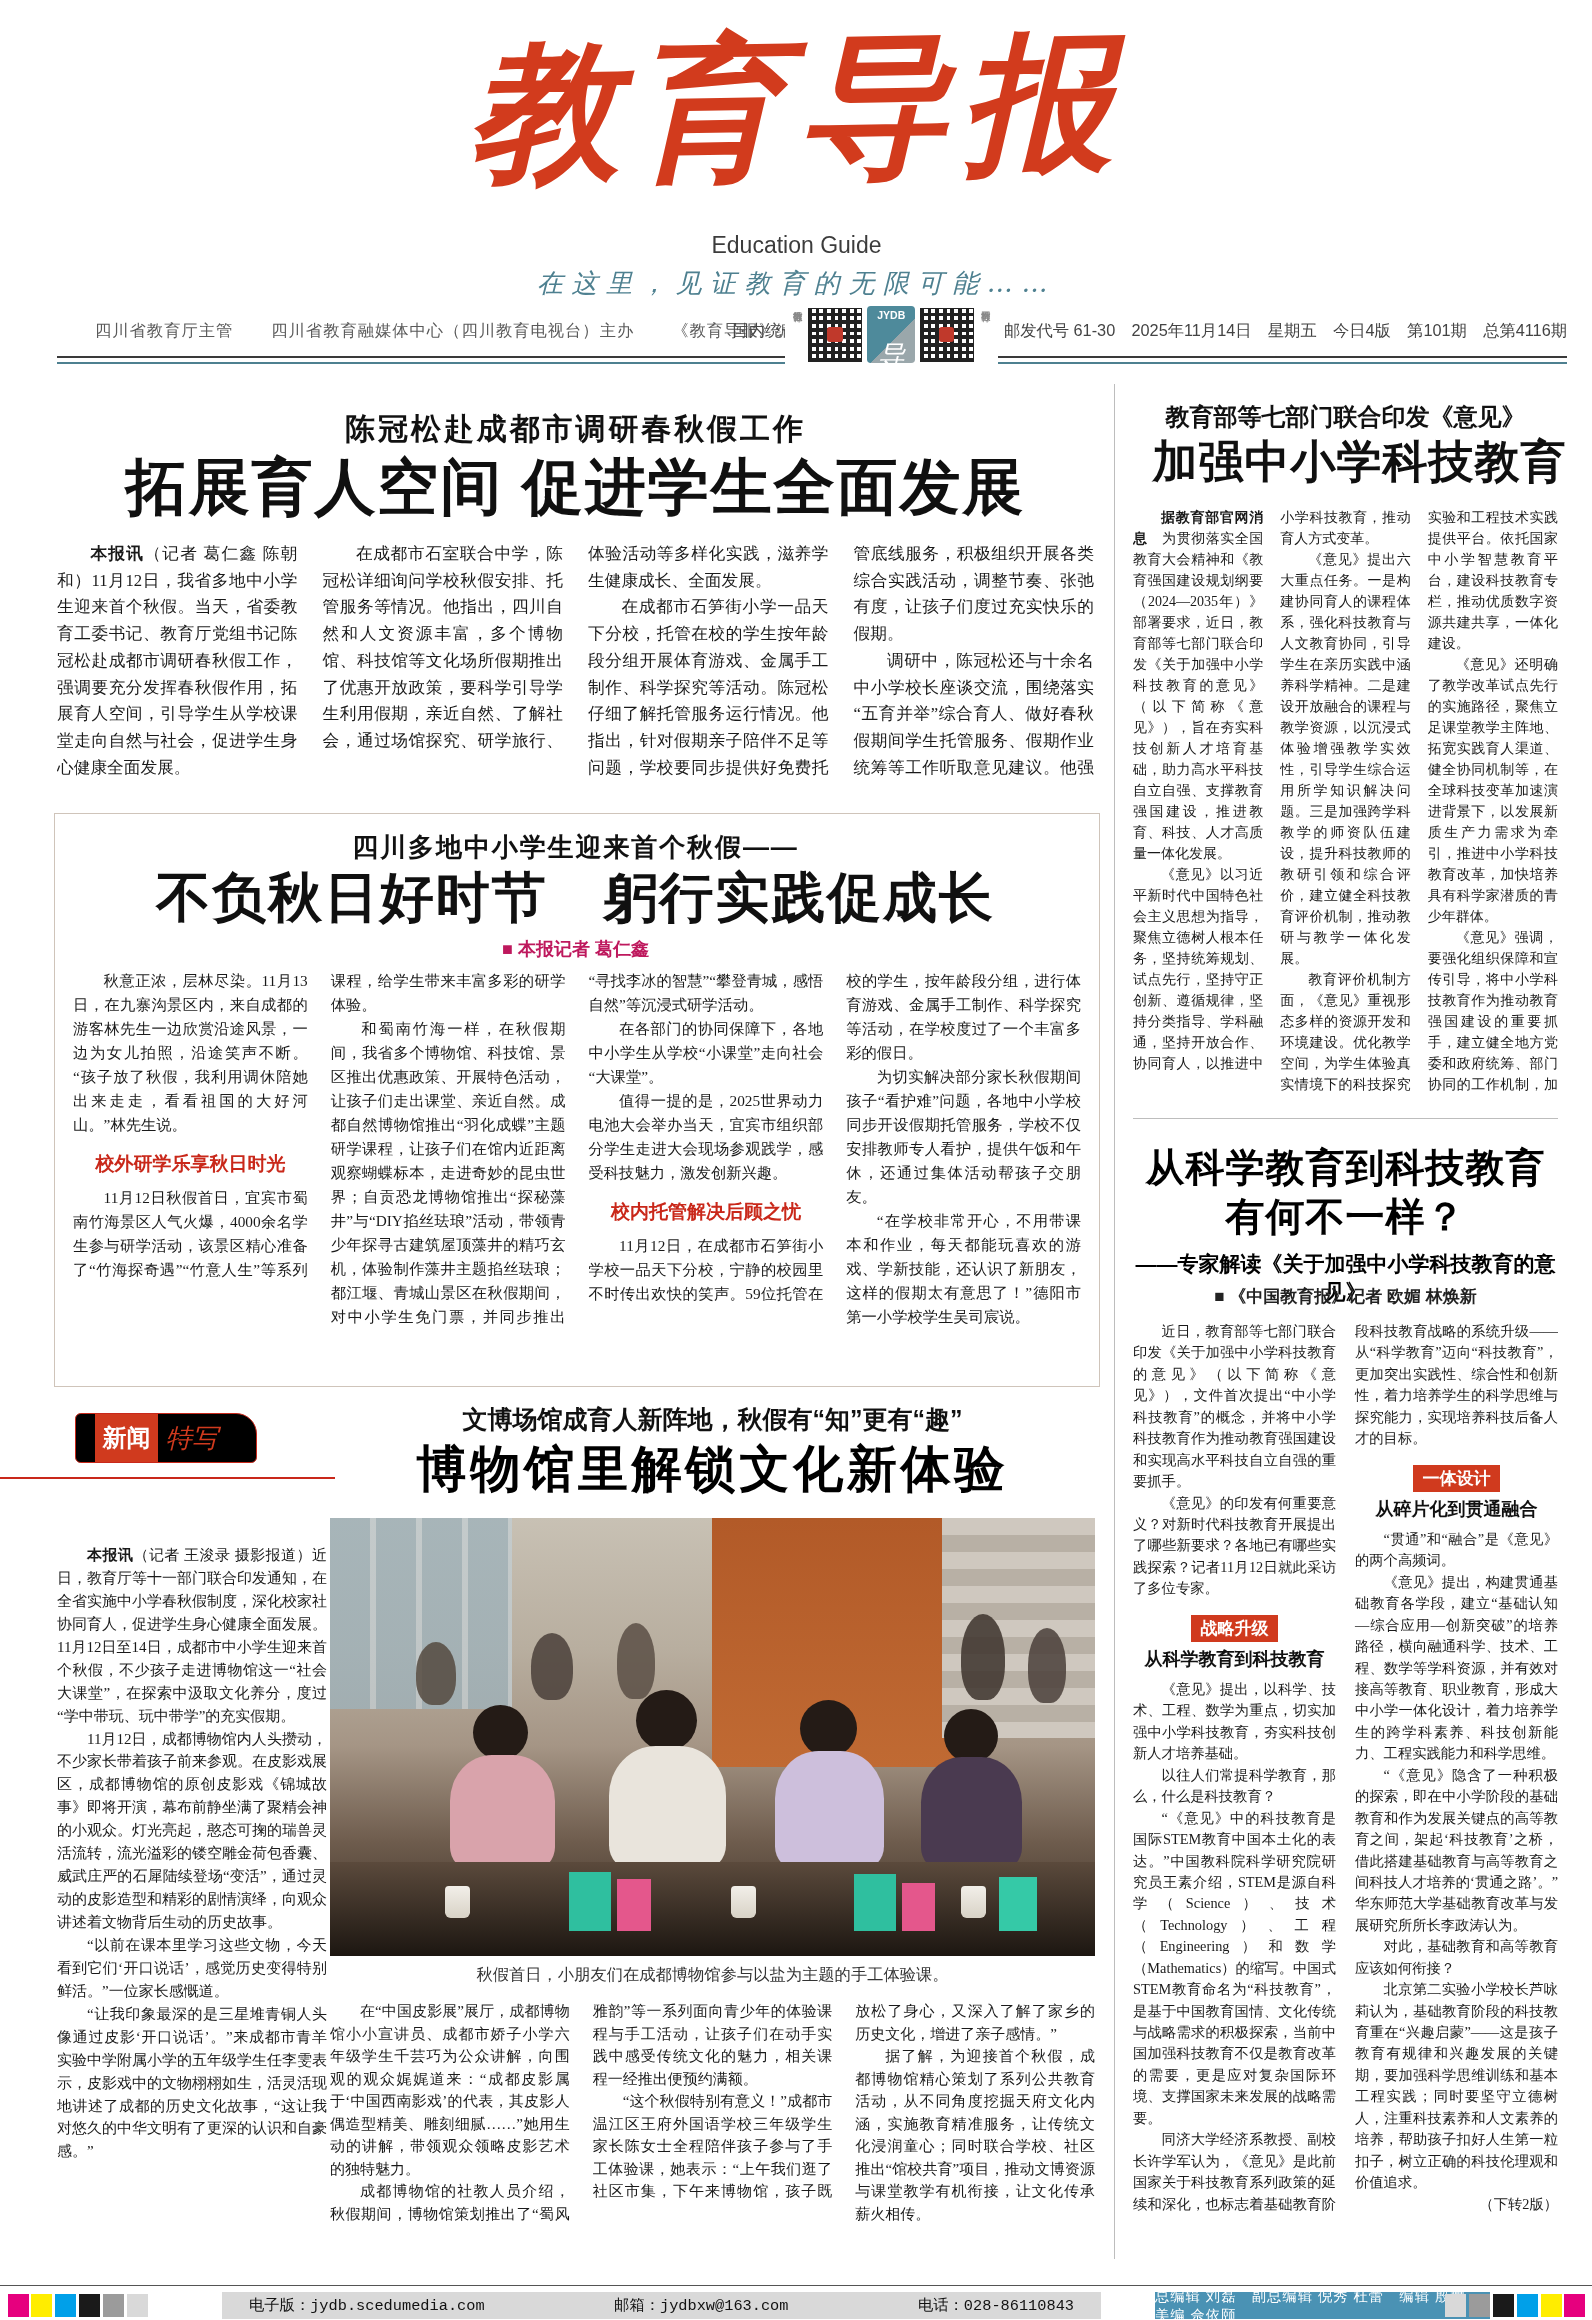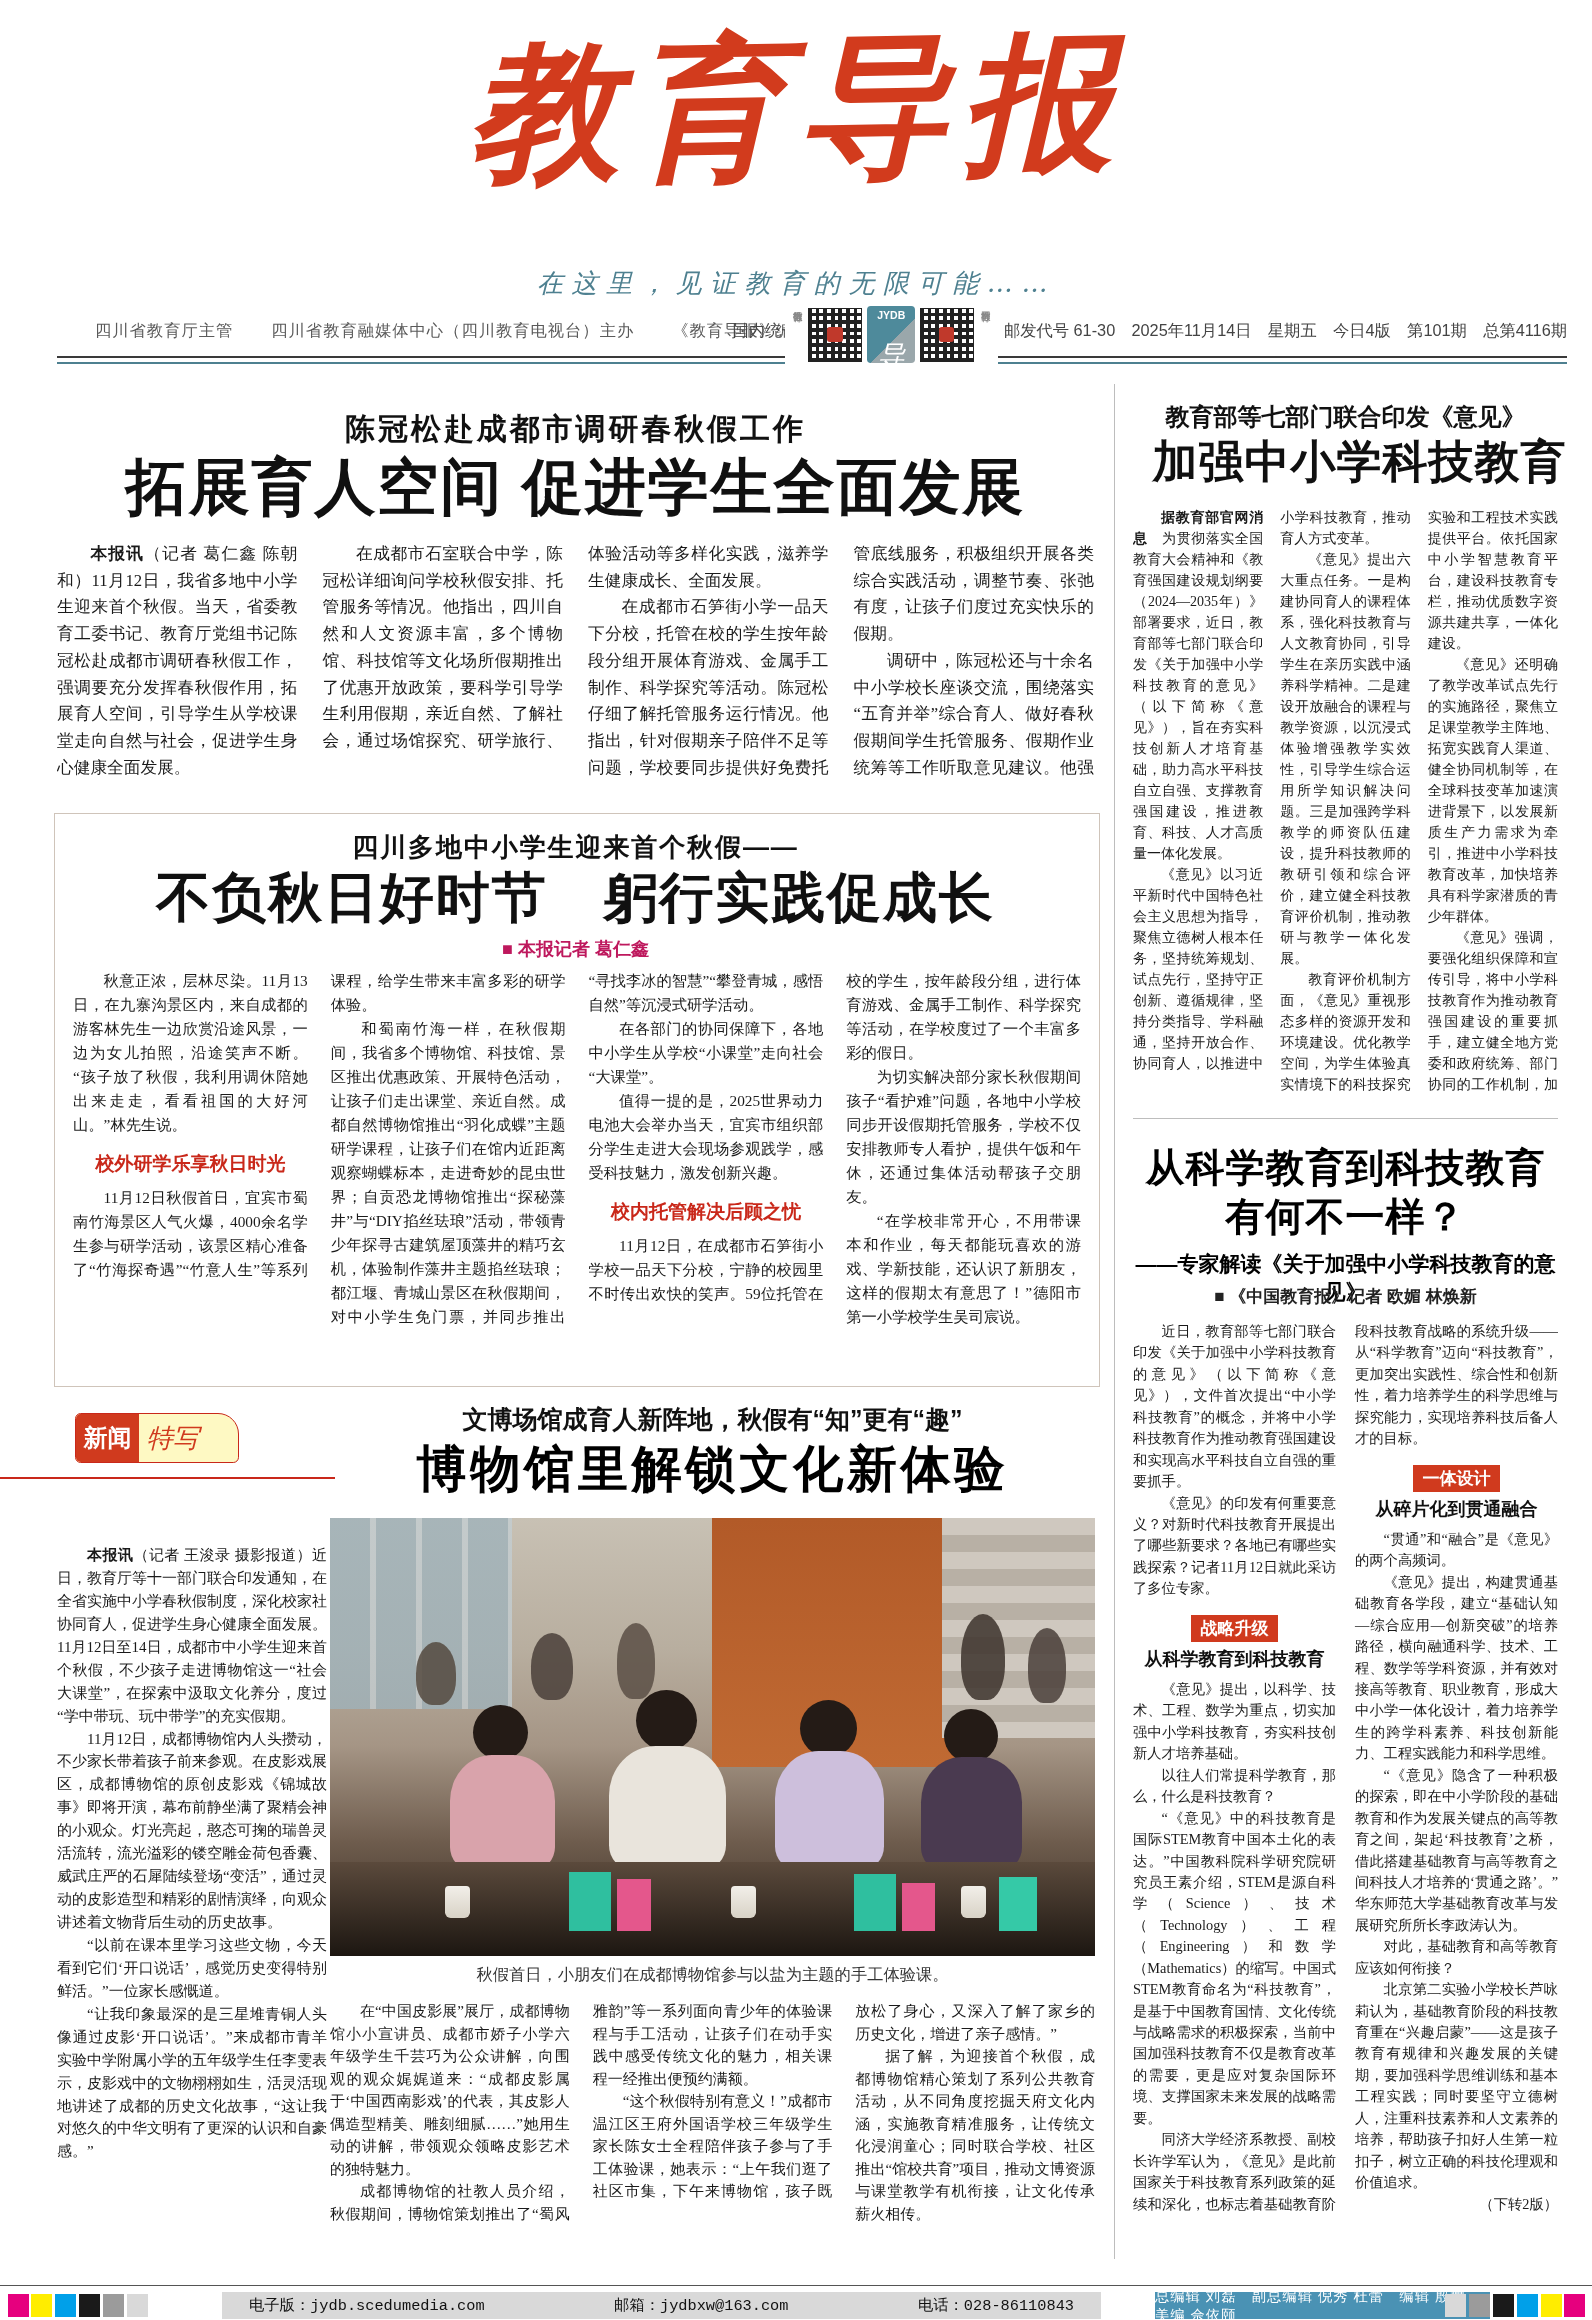--- a/index.html
+++ b/index.html
@@ -65,22 +65,22 @@
   .a2-box { position:absolute; left:54px; top:813px; width:1046px; height:574px; border:1px solid #cfc4ba; }
   .a2-kicker { position:absolute; left:57px; top:830px; width:1037px; font-size:26px; letter-spacing:1.9px; }
   .a2-head { position:absolute; left:57px; top:862px; width:1037px; font-size:54px; letter-spacing:1.9px; }
   .a2-byline { position:absolute; left:57px; top:937px; width:1037px; text-align:center;
     font-family:"Liberation Sans", sans-serif; font-weight:bold; font-size:18px; color:#be185d; }
   .a2-body { position:absolute; left:73px; top:969px; width:1008px; height:403px;
     column-count:4; column-gap:23px; overflow:hidden; }
   .a2-body .para { font-size:15.3px; line-height:1.57; }
 
   
-  .a3-badge { position:absolute; left:75px; top:1413px; width:164px; height:50px; border:1.9px solid #c9281a;
-    border-radius:5.7px 21px 5.7px 5.7px; display:flex; overflow:hidden; background:#fef9c3; }
+  .a3-badge { position:absolute; left:75px; top:1413px; width:182px; height:50px; border:1.9px solid #c9281a;
+    border-radius:5.7px 21px 5.7px 5.7px; display:flex; overflow:hidden; background:#000000;padding-left:19px; }
   .a3-badge .seg1 { background:#d03a1e; color:#fff; font-family:"Liberation Sans", sans-serif; font-weight:bold;
     font-size:24px; display:flex; align-items:center; padding:0 7.6px; }
   .a3-badge .seg2 { color:#d03a1e; font-family:"DejaVu Serif", serif; font-style:italic; font-weight:normal;
     font-size:26px; display:flex; align-items:center; padding:0 7.6px; }
   .a3-redline { position:absolute; left:0; top:1477px; width:335px; height:1.9px; background:#c9281a; }
   .a3-leftcol { position:absolute; left:57px; top:1544px; width:270px; height:765px; overflow:hidden; }
   .a3-leftcol .para { font-size:15px; line-height:1.53; }
   .a3-kicker { position:absolute; left:330px; top:1403px; width:765px; font-size:25px; }
   .a3-head { position:absolute; left:330px; top:1436px; width:765px; font-family:"DejaVu Serif", serif;
     font-weight:bold; font-size:50px; letter-spacing:3.8px; text-align:center; }
@@ -136,20 +136,21 @@
     font-family:"Liberation Mono", monospace; }
   .footer-blue { position:absolute; left:1155px; top:0; width:335px; height:27px; background:#4a92b4;
     color:#fff; display:flex; align-items:center; justify-content:center; font-size:14.3px; letter-spacing:1px; }
 </style>
 </head>
 <body>
 
 <div class="page">
 
   <div class="masthead-title">教育导报</div>
+  <div class="masthead-sub">Education Guide</div>
   <div class="masthead-tagline">在这里，见证教育的无限可能……</div>
 
   <div class="infobar">
     <div class="rule-dark"></div>
     <div class="rule-teal"></div>
     <div class="infobar-left">
       <span>四川省教育厅主管</span>
       <span>四川省教育融媒体中心（四川教育电视台）主办</span>
       <span>《教育导报》编辑部出版</span>
     </div>

